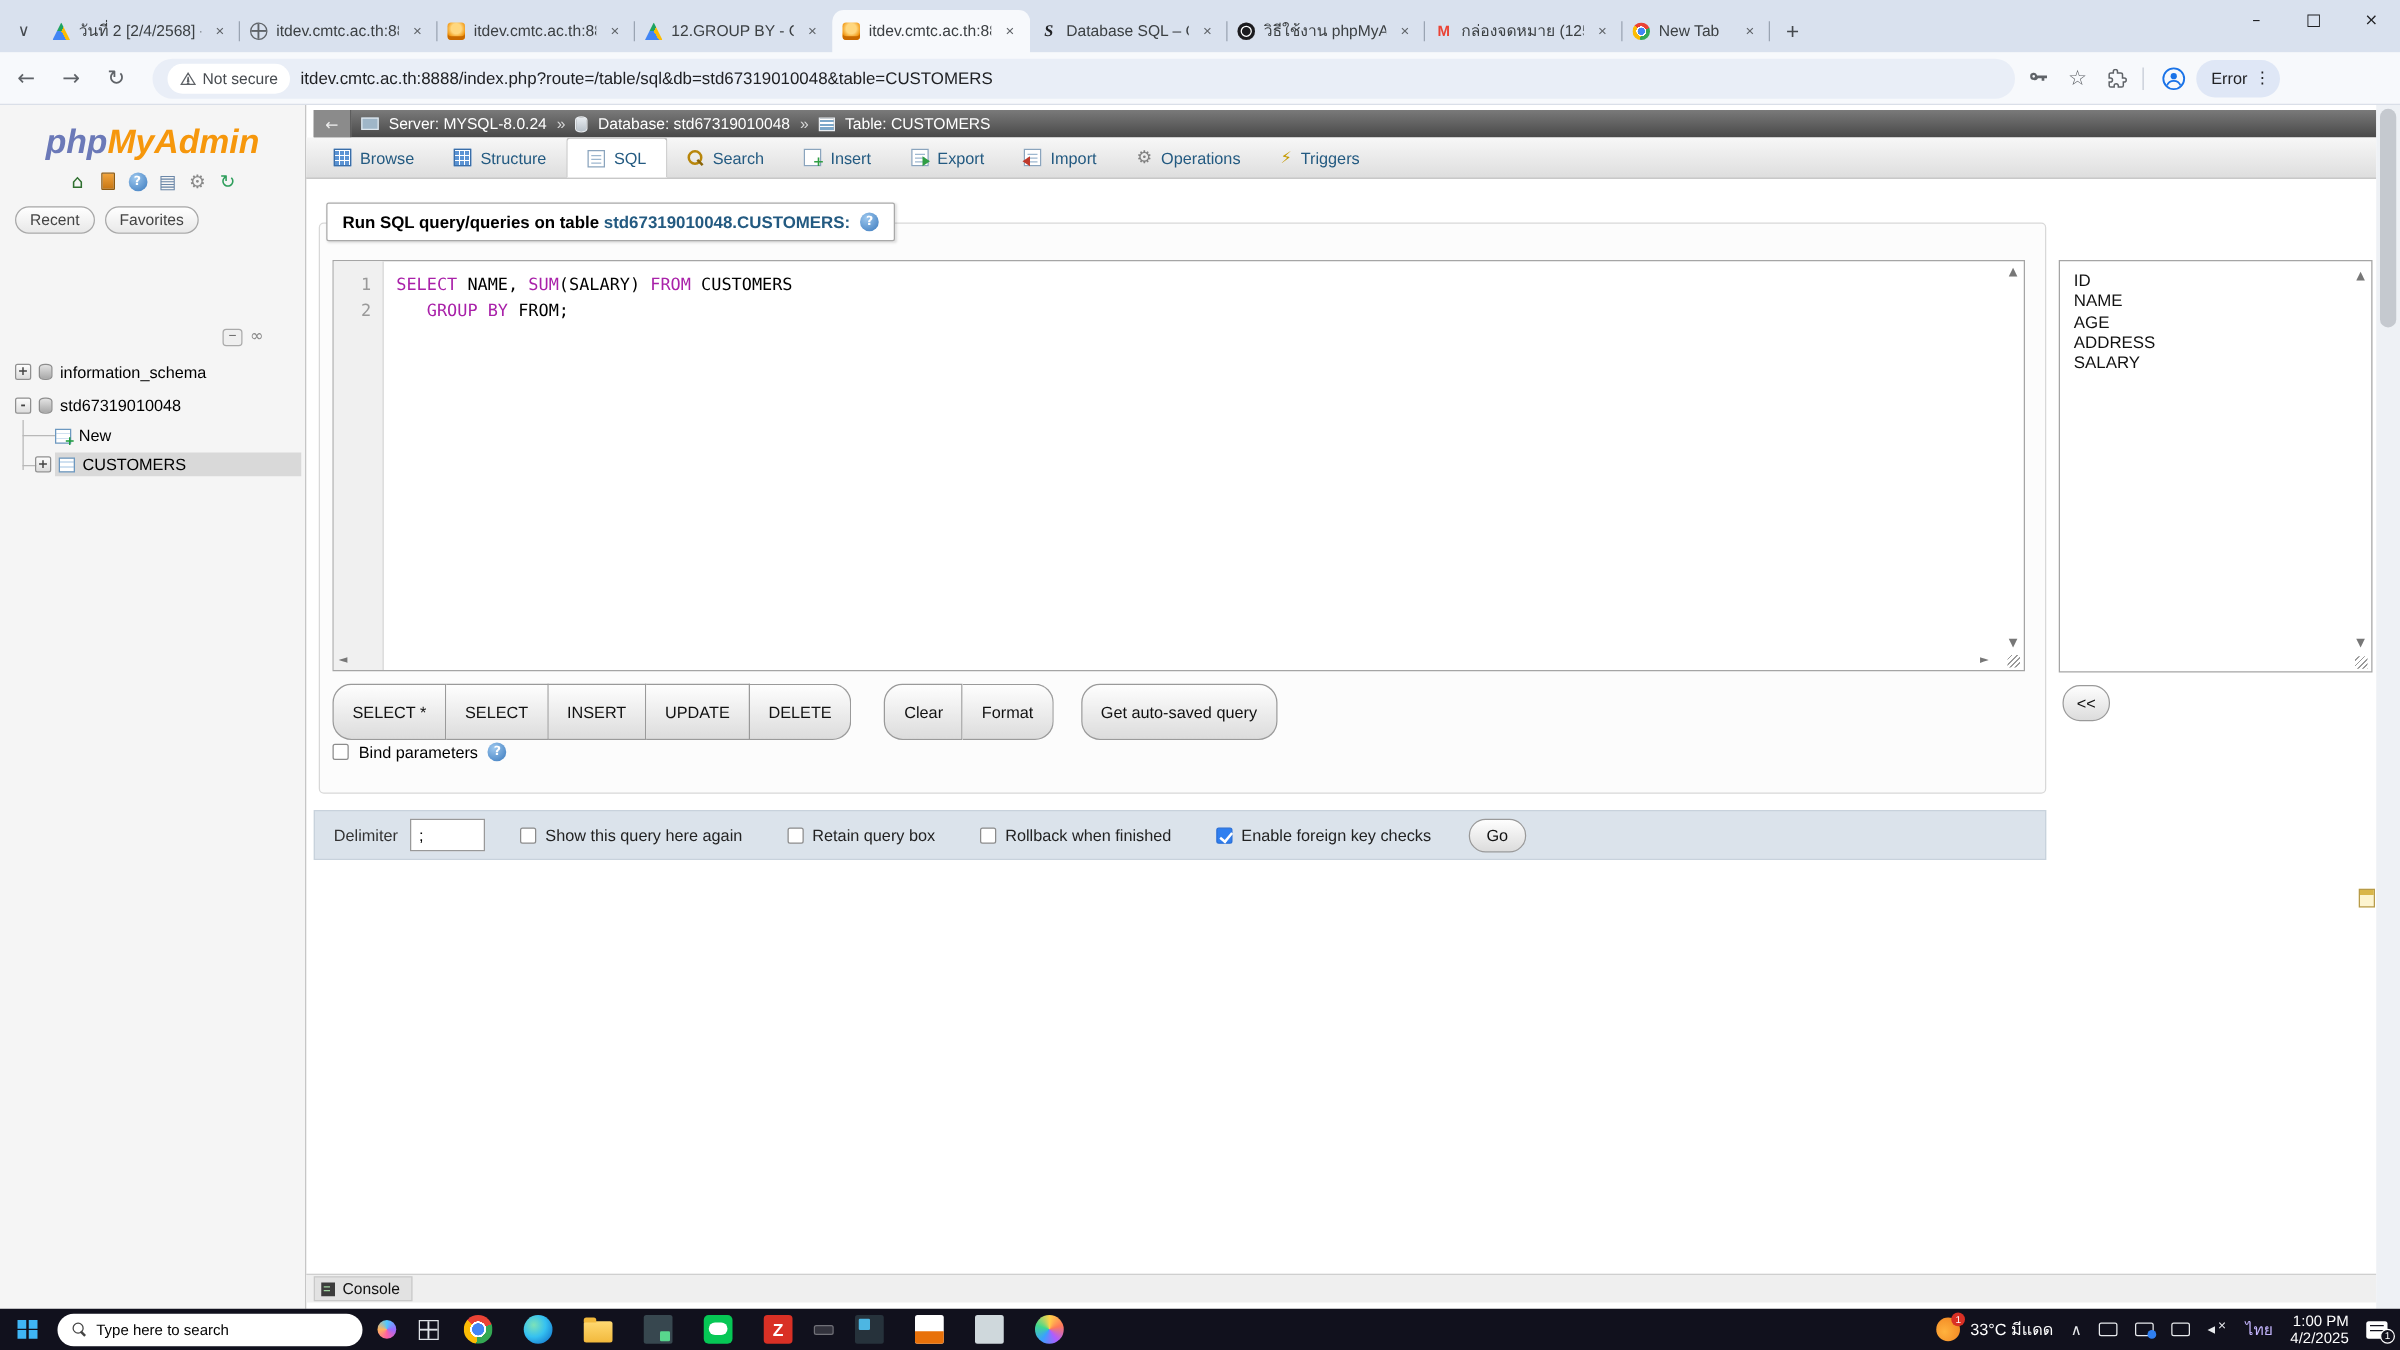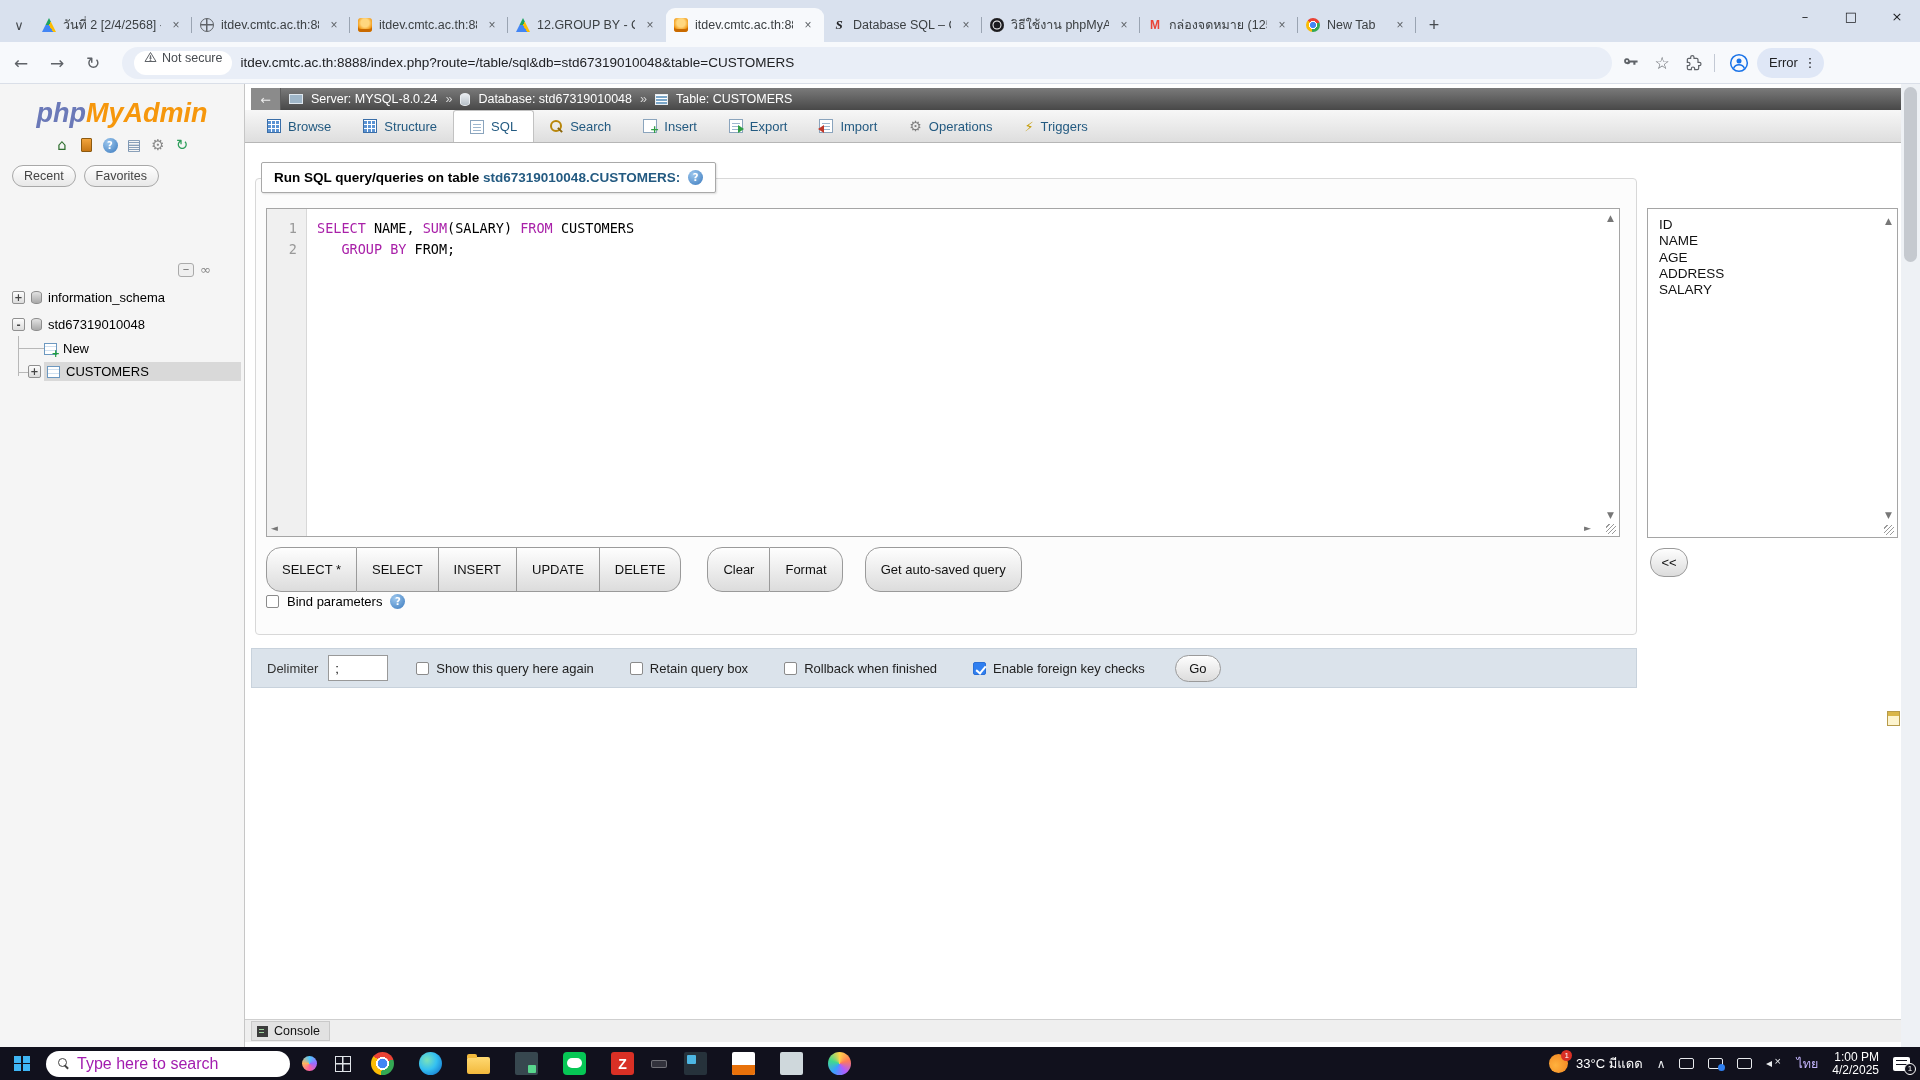--- a/index.html
+++ b/index.html
@@ -25,21 +25,21 @@
   .fav-globe{border-radius:50%;border:1.5px solid #5f6368;background:linear-gradient(#5f6368 0 0) center/100% 1.5px no-repeat,linear-gradient(#5f6368 0 0) center/1.5px 100% no-repeat}
   .fav-pma{border-radius:3px;background:radial-gradient(circle at 50% 35%,#ffd77e 0 35%,#ef8f06 70%);box-shadow:inset 0 -3px 0 #c96a00}
   .fav-s::before{content:"S";font:italic bold 13px "Liberation Serif",serif;color:#202124}
   .fav-dark{border-radius:50%;background:#1b1b1f;box-shadow:inset 0 0 0 2.5px #1b1b1f,inset 0 0 0 3.5px #fff}
   .fav-gmail::before{content:"M";font-weight:bold;font-size:12px;color:#ea4335}
   .chromeball{border-radius:50%;background:radial-gradient(circle,#4285f4 0 29%,#fff 31% 39%,rgba(0,0,0,0) 40%),conic-gradient(from -50deg,#ea4335 0 33%,#34a853 33% 66%,#fbbc05 66% 100%)}
 
   .toolbar{position:absolute;left:0;top:42px;width:1920px;height:42px;background:#f7f9fc;border-bottom:1px solid #dadfe8;display:flex;align-items:center}
   .navbtn{width:30px;height:30px;display:flex;align-items:center;justify-content:center;font-size:17px;color:#5f6368;margin-left:6px}
   .omnibox{margin-left:14px;width:1490px;height:32px;background:#e9eef7;border-radius:16px;display:flex;align-items:center;padding:0 12px;gap:8px}
-  .nschip{background:#fff;border-radius:12px;height:24px;display:flex;align-items:flex-start;gap:5px;padding:0 10px;font-size:12.5px;color:#474b50}
+  .nschip{background:#fff;border-radius:12px;height:24px;display:flex;align-items:center;gap:5px;padding:0 10px;font-size:12.5px;color:#474b50}
   .urltxt{font-size:13.5px;color:#202124;white-space:nowrap}
   .tb-ic{width:28px;height:28px;display:flex;align-items:center;justify-content:center;margin-left:4px}
   .tbdiv{width:1px;height:18px;background:#c3c9d4;margin:0 6px}
   .errpill{background:#dfe7f6;border-radius:15px;height:30px;display:flex;align-items:center;padding:0 6px 0 12px;gap:4px;margin:0 8px 0 4px}
   .errtxt{font-size:13px;color:#202124}
   .dots{color:#202124;font-size:13px;letter-spacing:0;width:16px;text-align:center}
 
   
   .sidebar{position:absolute;left:0;top:84px;width:245px;bottom:33px;background:#f5f5f5;border-right:1px solid #c6c6c6}
   .pmalogo{margin-top:14px;text-align:center;font:italic bold 27px "Liberation Sans",sans-serif}
@@ -135,21 +135,21 @@
 
   
   .taskbar{position:absolute;left:0;bottom:0;width:1920px;height:33px;background:#11111d;display:flex;align-items:center;color:#fff}
   .startbtn{width:44px;height:33px;display:flex;align-items:center;justify-content:center}
   .winlogo{display:grid;grid-template-columns:7px 7px;grid-template-rows:7px 7px;gap:1.5px}
   .winlogo i{background:#3fb6f5}
   .tsearch{width:244px;height:26px;background:#fff;border-radius:13px;display:flex;align-items:center;gap:8px;padding:0 12px;margin-left:2px}
   .tsearch .mag2{width:11px;height:11px;position:relative;flex:none}
   .tsearch .mag2::before{content:"";position:absolute;width:7px;height:7px;border:1.5px solid #444;border-radius:50%}
   .tsearch .mag2::after{content:"";position:absolute;width:5px;height:1.5px;background:#444;transform:rotate(45deg);left:6px;top:8px}
-  .tsearch span{font-size:16px;color:#a21caf;white-space:nowrap}
+  .tsearch span{font-size:12px;color:#000000;white-space:nowrap}
   .sparkle{width:15px;height:15px;border-radius:50%;background:conic-gradient(#4ec9ff,#9a6bff,#ff5fa2,#ffb45f,#4ec9ff);margin-left:12px}
   .taskview{width:16px;height:16px;border:1.5px solid #dfe3e8;margin-left:18px;position:relative;background:linear-gradient(#dfe3e8 0 0) center/100% 1.5px no-repeat,linear-gradient(#dfe3e8 0 0) center/1.5px 100% no-repeat}
   .tapps{display:flex;align-items:center;gap:25px;margin-left:20px}
   .aico{width:23px;height:23px;flex:none}
   .aedge{border-radius:50%;background:radial-gradient(circle at 35% 35%,#7de2b8,#35c1f1 45%,#0b62c4)}
   .afold{width:23px;height:17px;background:linear-gradient(#ffd972,#f2b93c);border-radius:2px;position:relative;margin-top:4px}
   .afold::before{content:"";position:absolute;left:0;top:-3px;width:10px;height:4px;background:#f2b93c;border-radius:2px 2px 0 0}
   .acode{background:#37474f;position:relative;border-radius:2px}
   .acode::after{content:"";position:absolute;right:2px;bottom:2px;width:8px;height:8px;background:#58d68d;border-radius:1px}
   .aline{background:#06c755;border-radius:4px;position:relative}

